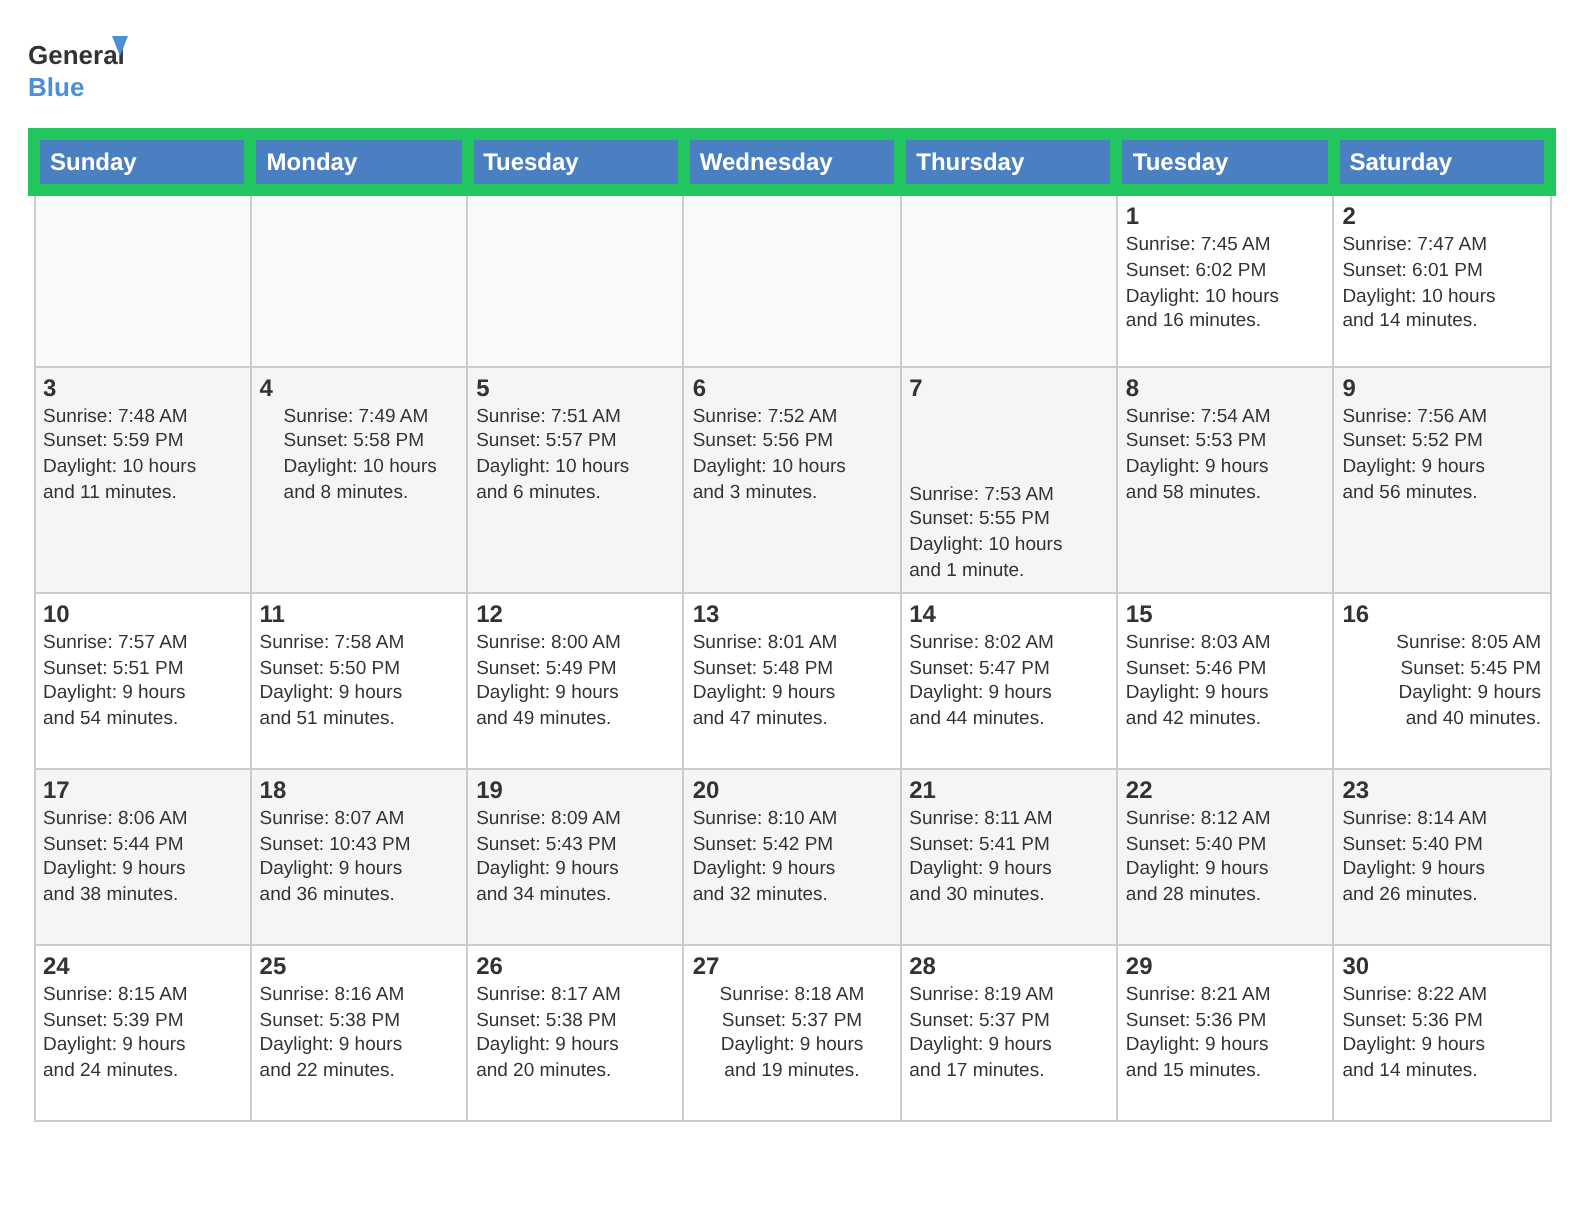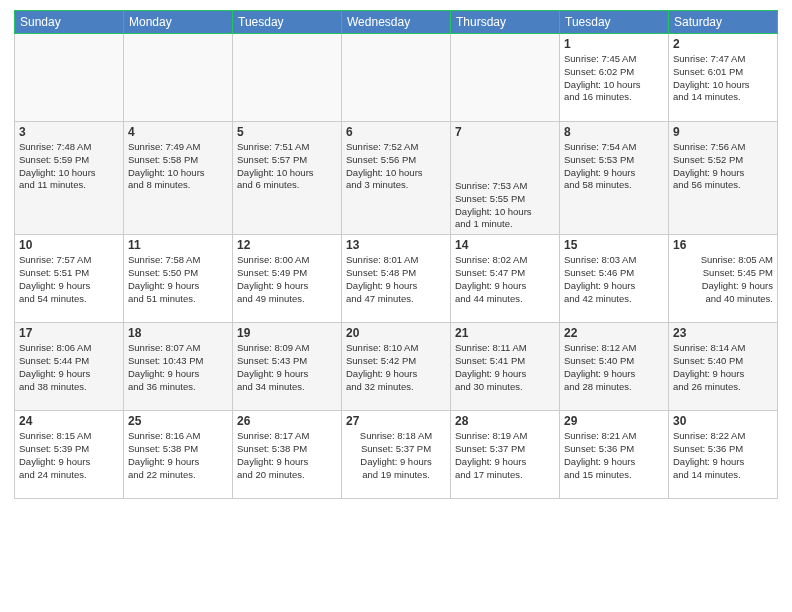--- a/index.html
+++ b/index.html
@@ -41,23 +41,23 @@
     }
     table {
       width: 100%;
       border-collapse: collapse;
       table-layout: fixed;
     }
     .day-header {
       background: #4a7fc1;
       color: #fff;
       font-size: 12px;
-      font-weight: normal;
+      font-weight: bold;
       padding: 4px 5px;
-      border: 1px solid #22c55e;
+      border: 6px solid #22c55e;
       text-align: left;
     }
     .week-row td {
       border: 1px solid #ccc;
       vertical-align: top;
       padding: 3px 4px;
       height: 88px;
       font-size: 10px;
       color: #333;
       background: #fff;
@@ -77,20 +77,33 @@
       color: #333;
     }
     .empty-cell {
       background: #f9f9f9 !important;
     }
   </style>
 </head>
 <body>
 
 <div class="page">
+  <div class="header-area">
+    <div class="logo">
+  <svg width="50" height="44" viewBox="0 0 50 44">
+    <text x="0" y="18" font-size="13" font-weight="bold" fill="#333" font-family="Arial">General</text>
+    <text x="0" y="34" font-size="13" font-weight="bold" fill="#4a90d9" font-family="Arial">Blue</text>
+    <polygon points="46,4 54,4 50,14" fill="#4a90d9" transform="translate(-4,0)"></polygon>
+  </svg>
+</div>
+    <div class="title-area">
+      <div class="month-title"></div>
+      <div class="subtitle"></div>
+    </div>
+  </div>
 
   <table>
       <thead>
         <tr>
           <th class="day-header">Sunday</th>
           <th class="day-header">Monday</th>
           <th class="day-header">Tuesday</th>
           <th class="day-header">Wednesday</th>
           <th class="day-header">Thursday</th>
           <th class="day-header">Tuesday</th>
@@ -122,21 +135,21 @@
         <tr class="week-row">
           <td>
             <span class="day-num">3</span>
             <div class="day-info" style="white-space: pre-line;">Sunrise: 7:48 AM
 Sunset: 5:59 PM
 Daylight: 10 hours
 and 11 minutes.</div>
           </td>
           <td>
             <span class="day-num">4</span>
-            <div class="day-info" style="white-space: pre-line;">Sunrise: 7:49 AM
+            <div class="day-info" style="white-space: pre-line; margin-left: 12px;">Sunrise: 7:49 AM
 Sunset: 5:58 PM
 Daylight: 10 hours
 and 8 minutes.</div>
           </td>
           <td>
             <span class="day-num">5</span>
             <div class="day-info" style="white-space: pre-line;">Sunrise: 7:51 AM
 Sunset: 5:57 PM
 Daylight: 10 hours
 and 6 minutes.</div>

